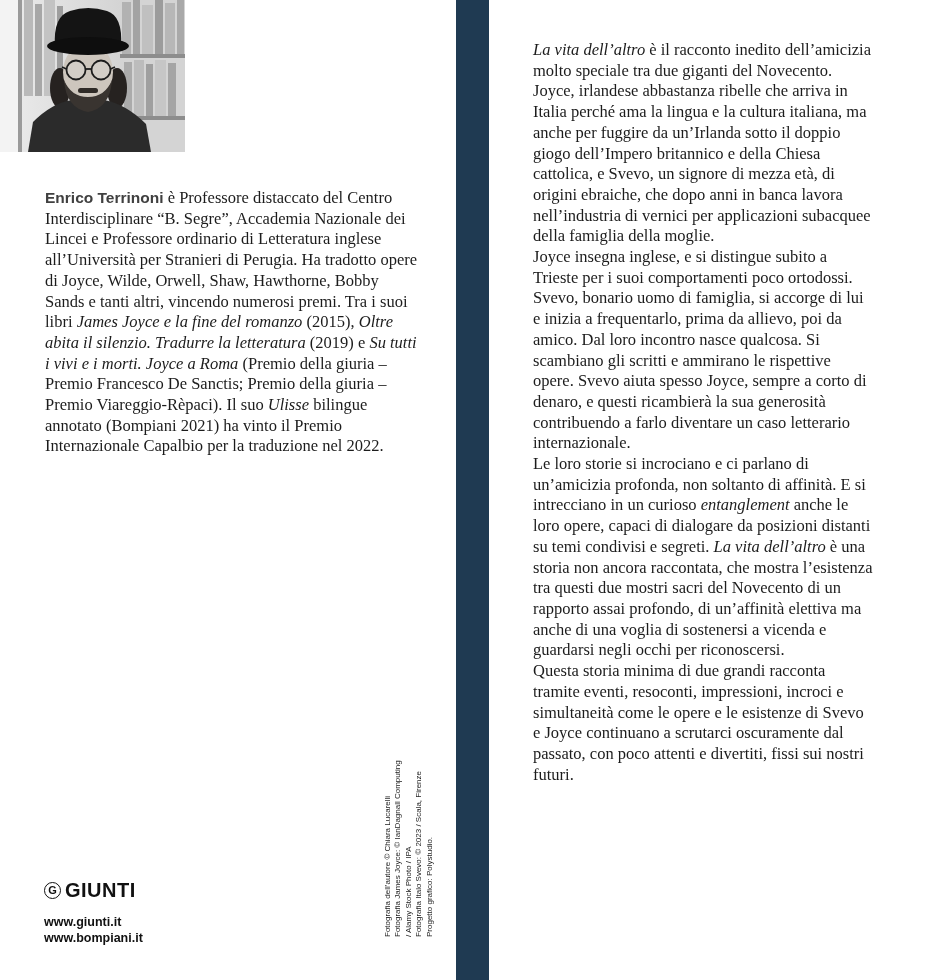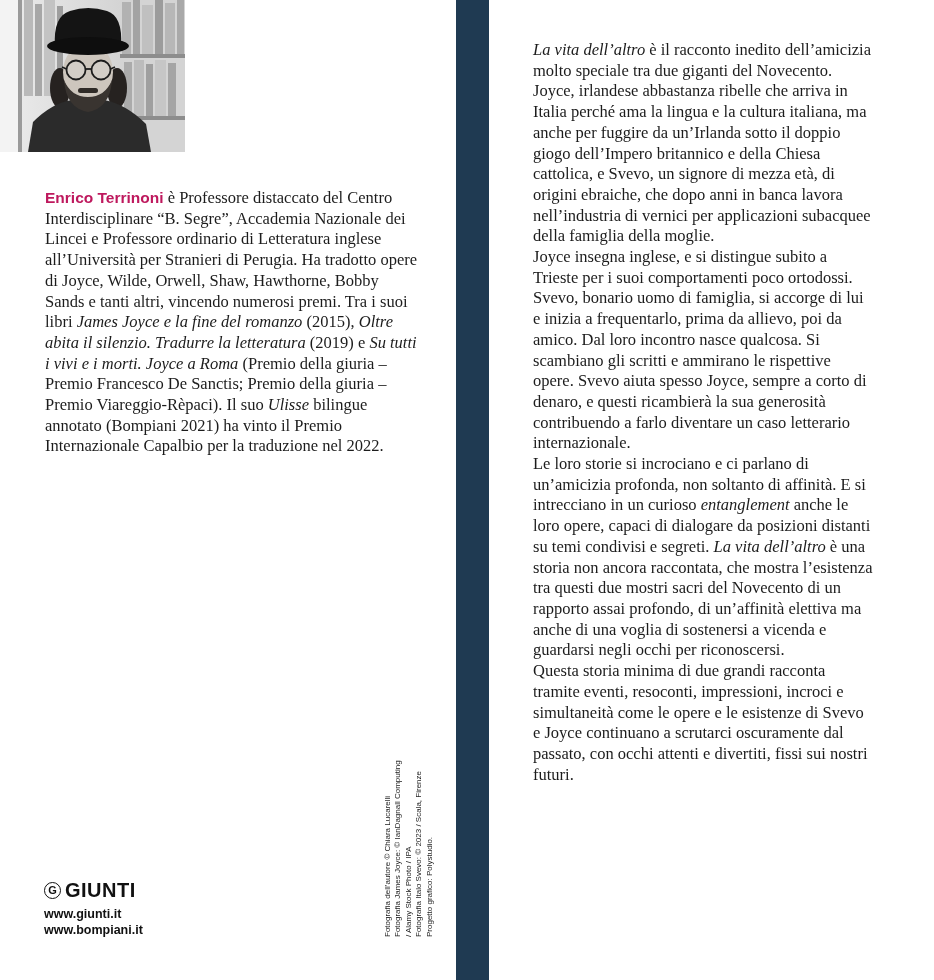--- a/index.html
+++ b/index.html
@@ -11,31 +11,31 @@
   }
   
   .photo { position:absolute; left:0; top:0; width:185px; height:152px; overflow:hidden; }
   
   .spine { position:absolute; left:456px; top:0; width:33px; height:980px; background:#1f3a52; }
   
   .bio { position:absolute; left:45px; top:188px; width:376px; font-size:16.5px; line-height:20.7px; }
   .bio p, .desc p { margin:0; }
   .seg-n { font-style:normal; }
   .seg-i { font-style:italic;text-align:center; }
-  .seg-b { font-family:"Liberation Sans", sans-serif; font-weight:bold; color:#be185d; font-size:15.5px; }
+  .seg-b { font-family:"Liberation Sans", sans-serif; font-weight:bold; color:#404040; font-size:15.5px; }
   
   .publisher { position:absolute; left:44px; top:879px; font-family:"Liberation Sans", sans-serif; color:#111; }
   .logo { display:flex; align-items:center; gap:4px; font-weight:bold; }
   .logo-mark {
     display:inline-flex; align-items:center; justify-content:center;
     width:17px; height:17px; border:1.7px solid #111; border-radius:50%;
     font-size:11px; line-height:1;
   }
   .logo-text { font-size:20px; letter-spacing:.5px; }
-  .websites { margin-top:4px; font-weight:bold; font-size:12.5px; line-height:16px; }
+  .websites { margin-top:12px; font-weight:bold; font-size:12.5px; line-height:16px; }
   
   .credits {
     position:absolute; left:383px; top:937px;
     transform:rotate(-90deg); transform-origin:0 0;
     font-family:"Liberation Sans", sans-serif;
     font-size:8px; line-height:10.4px; color:#222; white-space:nowrap;
   }
   
   .desc { position:absolute; left:533px; top:40px; width:340px; font-size:16.5px; line-height:20.7px; }
 </style>
@@ -128,17 +128,17 @@
 
   </section>
 
   <div class="spine"></div>
 
   <section>
     <div class="desc">
         <p><span class="seg-i">La vita dell’altro</span><span class="seg-n"> è il racconto inedito dell’amicizia molto speciale tra due giganti del Novecento. Joyce, irlandese abbastanza ribelle che arriva in Italia perché ama la lingua e la cultura italiana, ma anche per fuggire da un’Irlanda sotto il doppio giogo dell’Impero britannico e della Chiesa cattolica, e Svevo, un signore di mezza età, di origini ebraiche, che dopo anni in banca lavora nell’industria di vernici per applicazioni subacquee della famiglia della moglie.</span></p>
         <p><span class="seg-n">Joyce insegna inglese, e si distingue subito a Trieste per i suoi comportamenti poco ortodossi. Svevo, bonario uomo di famiglia, si accorge di lui e inizia a frequentarlo, prima da allievo, poi da amico. Dal loro incontro nasce qualcosa. Si scambiano gli scritti e ammirano le rispettive opere. Svevo aiuta spesso Joyce, sempre a corto di denaro, e questi ricambierà la sua generosità contribuendo a farlo diventare un caso letterario internazionale.</span></p>
         <p><span class="seg-n">Le loro storie si incrociano e ci parlano di un’amicizia profonda, non soltanto di affinità. E si intrecciano in un curioso </span><span class="seg-i">entanglement</span><span class="seg-n"> anche le loro opere, capaci di dialogare da posizioni distanti su temi condivisi e segreti. </span><span class="seg-i">La vita dell’altro</span><span class="seg-n"> è una storia non ancora raccontata, che mostra l’esistenza tra questi due mostri sacri del Novecento di un rapporto assai profondo, di un’affinità elettiva ma anche di una voglia di sostenersi a vicenda e guardarsi negli occhi per riconoscersi.</span></p>
-        <p><span class="seg-n">Questa storia minima di due grandi racconta tramite eventi, resoconti, impressioni, incroci e simultaneità come le opere e le esistenze di Svevo e Joyce continuano a scrutarci oscuramente dal passato, con occhi attenti e divertiti, fissi sui nostri futuri.</span></p>
+        <p><span class="seg-n">Questa storia minima di due grandi racconta tramite eventi, resoconti, impressioni, incroci e simultaneità come le opere e le esistenze di Svevo e Joyce continuano a scrutarci oscuramente dal passato, con poco attenti e divertiti, fissi sui nostri futuri.</span></p>
       </div>
   </section>
 
 </div>
 
 </body></html>

